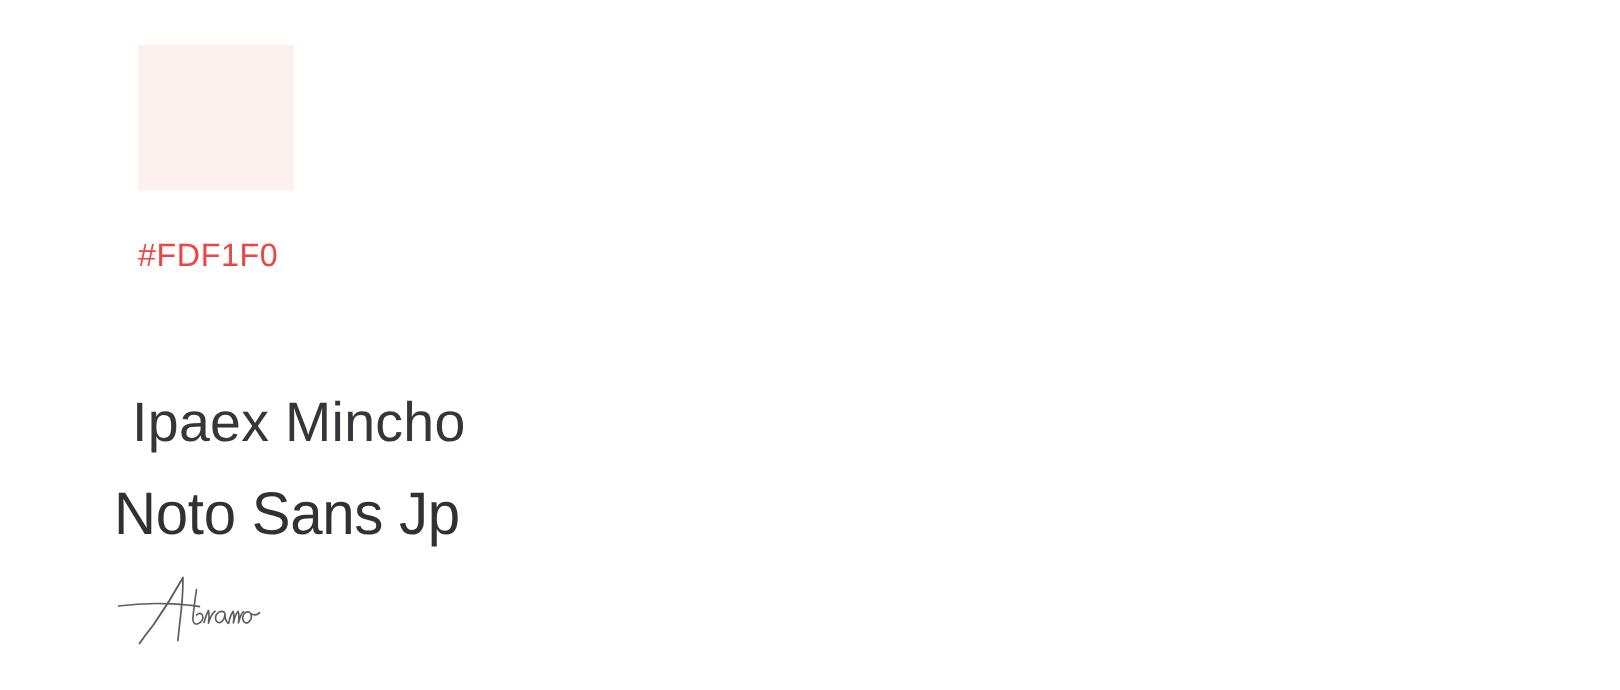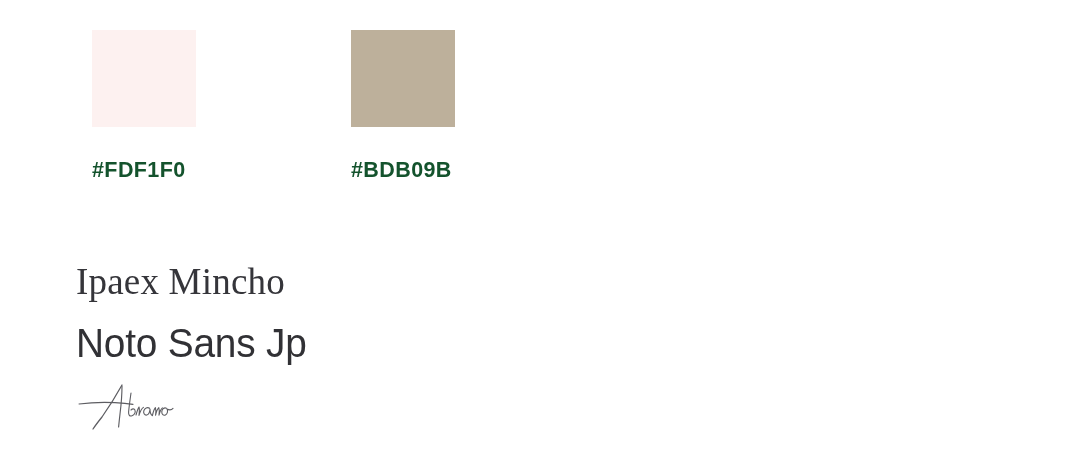--- a/index.html
+++ b/index.html
@@ -41,41 +41,42 @@
 
   .swatch-chip {
     width: 104px;
     height: 97px;
     display: block;
   }
   .swatch-label {
     margin-top: 33px;
     font-family: "Liberation Sans", sans-serif;
     font-size: 21.5px;
-    font-weight: 700;
+    font-weight: 400;
     letter-spacing: 0.4px;
-    color: #14532d;
+    color: #ef4444;
     white-space: nowrap;
     line-height: 1;
   }
 
   
   .type-block {
     position: absolute;
     left: 76px;
     top: 263px;
   }
   .type-serif {
-    font-family: Liberation Serif, serif;
+    font-family: Liberation Sans, sans-serif;
     font-size: 37px;
     font-weight: 400;
     color: #35353a;
     line-height: 1;
     letter-spacing: 0.2px;
     white-space: nowrap;
+    margin-left: 12px;
   }
   .type-sans {
     margin-top: 23px;
     font-family: "Liberation Sans", sans-serif;
     font-size: 40px;
     font-weight: 300;
     color: #313135;
     line-height: 1;
     letter-spacing: -0.2px;
     white-space: nowrap;
@@ -111,24 +112,20 @@
 
 <div class="board">
 
   <div class="palette">
 
     <div class="swatch-cell">
       <span class="swatch-chip" style="background-color: rgb(253, 241, 240);"></span>
       <span class="swatch-label">#FDF1F0</span>
     </div>
 
-    <div class="swatch-cell">
-      <span class="swatch-chip" style="background-color: rgb(189, 176, 155);"></span>
-      <span class="swatch-label">#BDB09B</span>
-    </div>
 
 
   </div>
 
   <div class="type-block">
 
     <div class="type-serif">Ipaex Mincho</div>
 
     <div class="type-sans">Noto Sans Jp</div>
 

